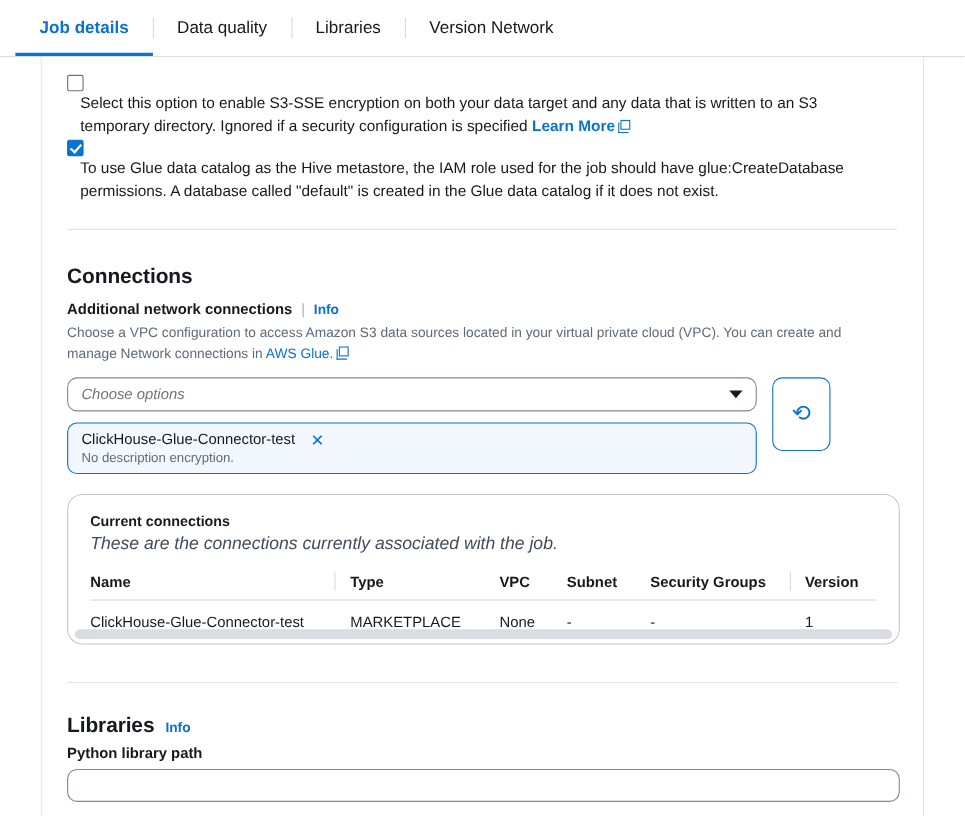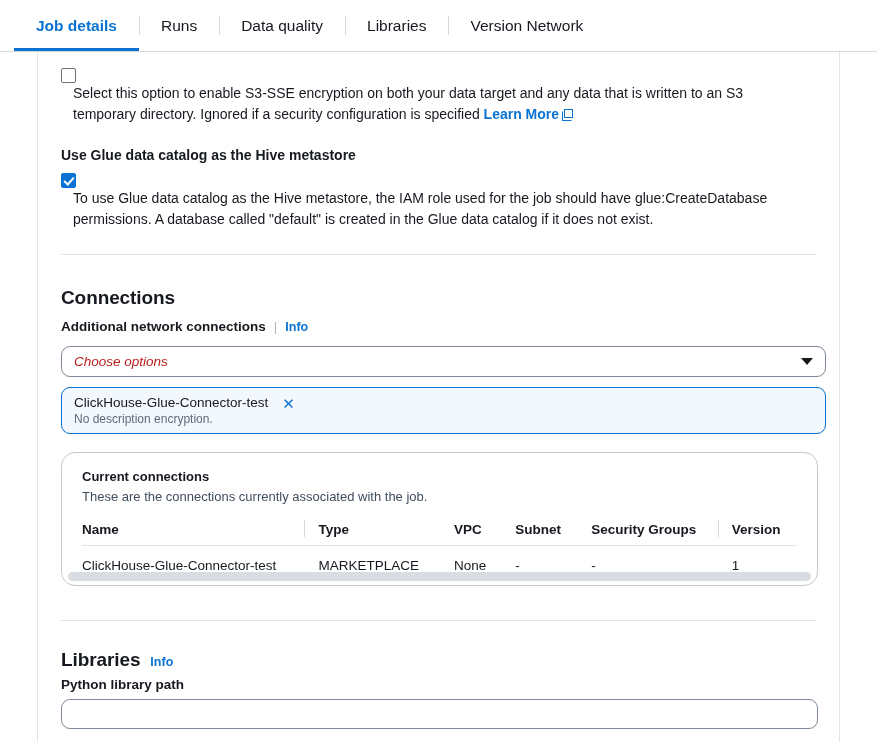--- a/index.html
+++ b/index.html
@@ -155,31 +155,31 @@
     font-size: 12.5px;
     color: #5f6b7a;
     line-height: 19px;
     margin-top: 5px;
     max-width: 745px;
   }
 
   
   .select-row { display: flex; align-items: flex-start; gap: 14px; margin-top: 12px; }
   .select {
-    width: 765px;
+    width: 627px;
     height: 31px;
     border: 1px solid #7d8998;
     border-radius: 9px;
     background: #ffffff;
     display: flex;
     align-items: center;
     padding: 0 12px;
     font-size: 13.5px;
     font-style: italic;
-    color: #b91c1c;
+    color: #737373;
     justify-content: space-between;
     cursor: pointer;
   }
   .caret {
     width: 0; height: 0;
     border-left: 6px solid transparent;
     border-right: 6px solid transparent;
     border-top: 7px solid #16191f;
   }
   .refresh-btn {
@@ -229,23 +229,24 @@
     background: #ffffff;
     padding: 16px 20px 0 20px;
     position: relative;
   }
   .card h4 {
     margin: 0;
     font-size: 13px;
     font-weight: bold;
   }
   .card .card-desc {
-    font-size: 13px;
+    font-size: 16px;
     color: #414d5c;
     margin-top: 5px;
+    font-style: italic;
   }
   table.conn {
     width: 100%;
     border-collapse: collapse;
     margin-top: 12px;
     font-size: 13.5px;
   }
   table.conn th {
     text-align: left;
     font-weight: bold;
@@ -292,23 +293,20 @@
 </head>
 <body>
 
 <div class="page">
 
   <div class="tabbar">
     <div class="tab active">
         <span>Job details</span>
       </div>
     <div class="tab">
-        <span>Runs</span>
-      </div>
-    <div class="tab">
         <span>Data quality</span>
       </div>
     <div class="tab">
         <span>Libraries</span>
       </div>
     <div class="tab">
         <span>Version Network</span>
       </div>
   </div>
 
@@ -316,36 +314,39 @@
     <div class="inner">
 
       <div class="row" style="margin-top:14px;">
         <div class="cb"></div>
         <div class="cb-label">
           <span>Select this option to enable S3-SSE encryption on both your data target and any data that is written to an S3 temporary directory. Ignored if a security configuration is specified</span>
           <a class="link">Learn More</a><span class="ext"></span>
         </div>
       </div>
 
-      <h3 class="sub">Use Glue data catalog as the Hive metastore</h3>
       <div class="row">
         <div class="cb checked"></div>
         <div class="cb-label">To use Glue data catalog as the Hive metastore, the IAM role used for the job should have glue:CreateDatabase permissions. A database called "default" is created in the Glue data catalog if it does not exist.</div>
       </div>
 
       <div class="divider"></div>
 
       <h2 class="section" style="margin-top:32px;">Connections</h2>
 
       <div class="field-label">
         <span>Additional network connections</span>
         <span class="pipe">|</span>
         <span class="info">Info</span>
       </div>
 
+      <div class="desc">
+        <span>Choose a VPC configuration to access Amazon S3 data sources located in your virtual private cloud (VPC). You can create and manage Network connections in</span>
+        <a class="link-normal">AWS Glue.</a><span class="ext"></span>
+      </div>
 
       <div class="select-row">
         <div style="display:flex;flex-direction:column;">
           <div class="select">
             <span>Choose options</span>
             <span class="caret"></span>
           </div>
           <div class="token">
             <div>
               <div class="token-main">ClickHouse-Glue-Connector-test</div>

